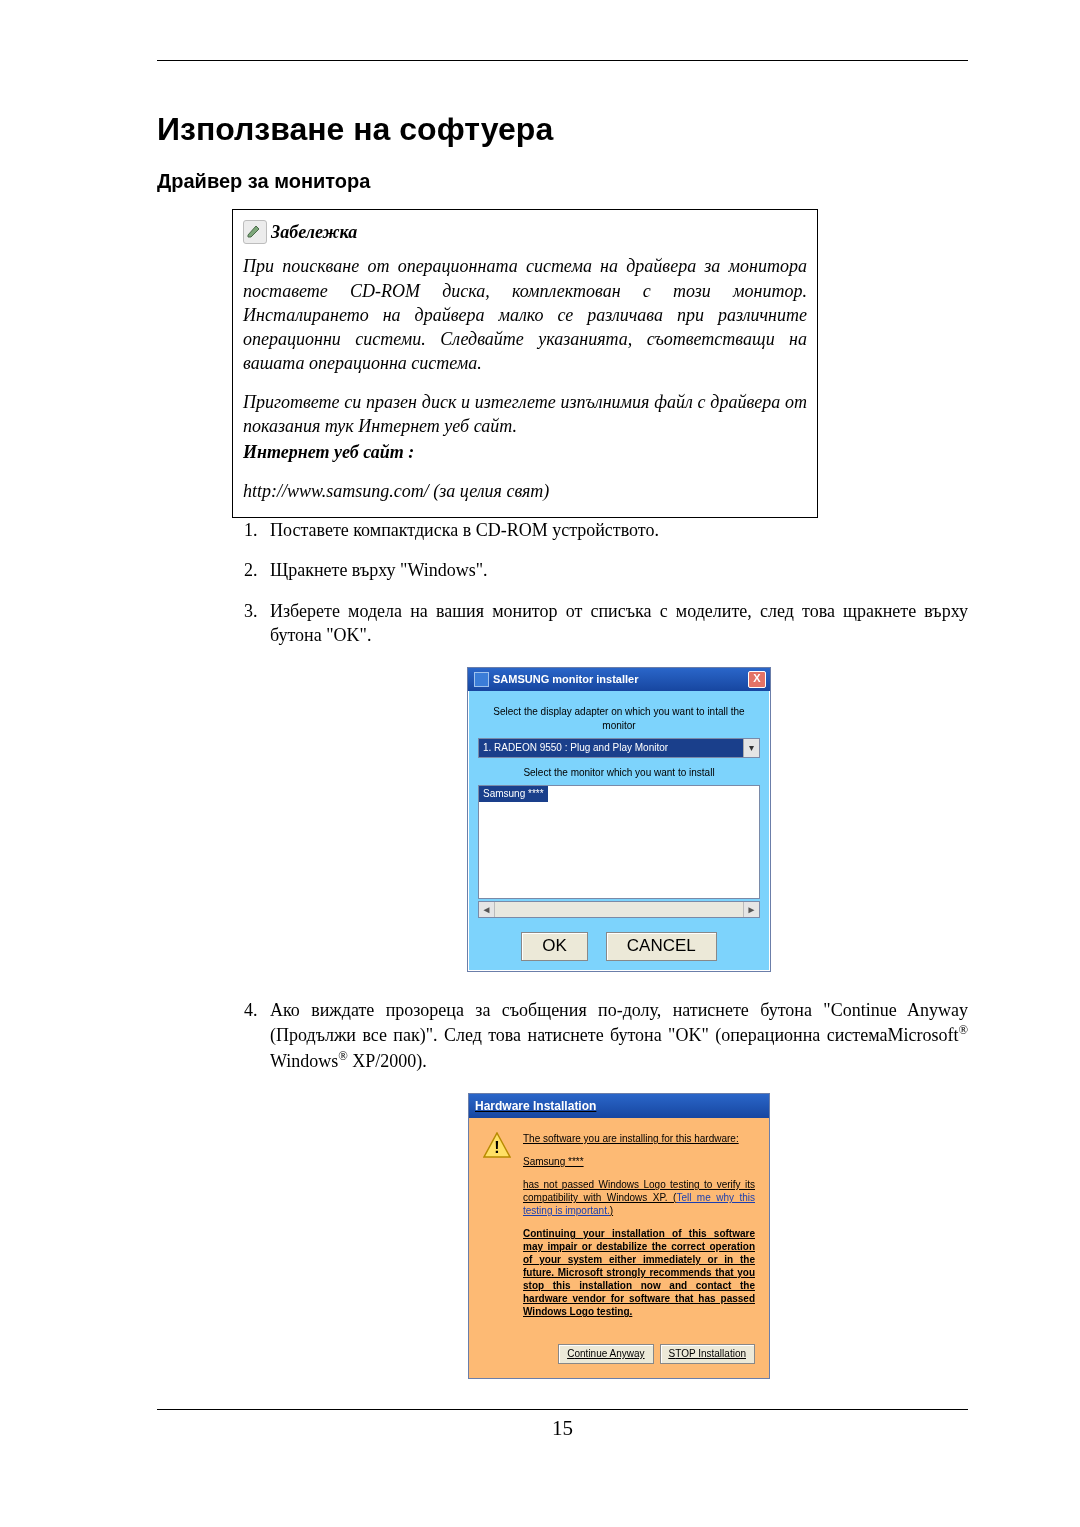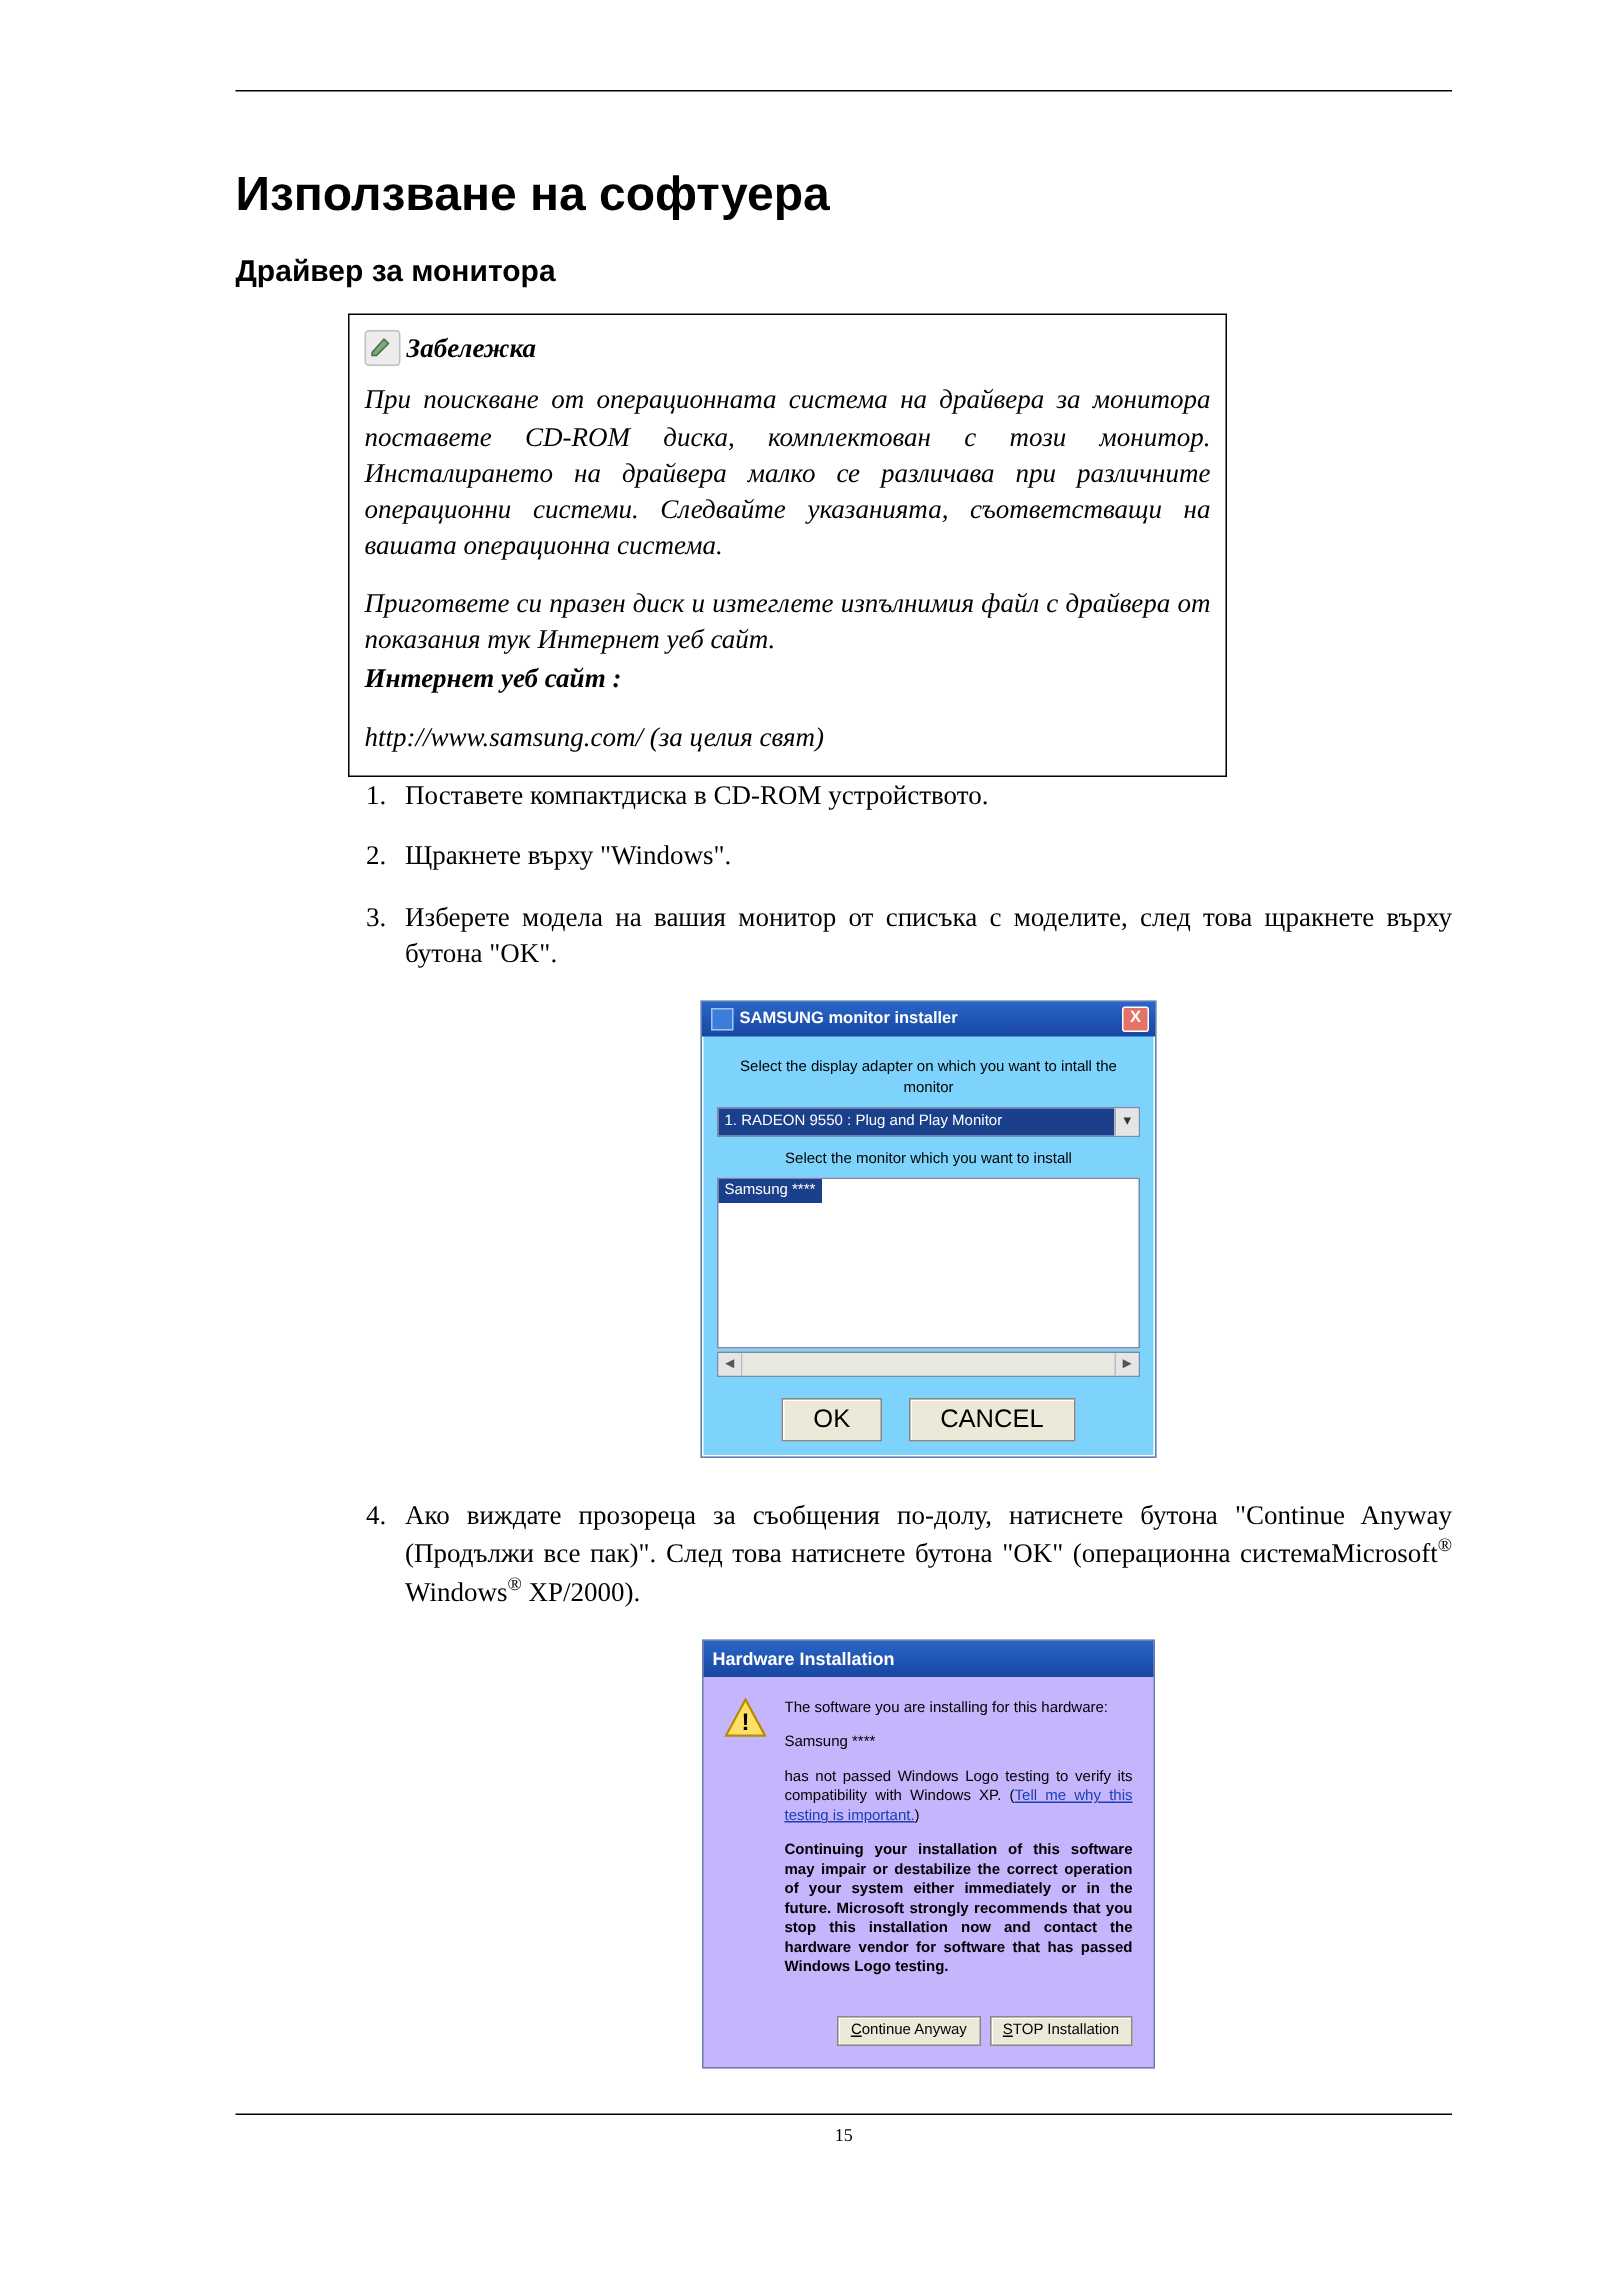--- a/index.html
+++ b/index.html
@@ -206,21 +206,22 @@
     font-size: 17px;
     cursor: pointer;
     box-shadow: 1px 1px 0 #fff inset;
   }
   
   .hw-dialog {
     border: 1px solid #6b7ea9;
     width: 300px;
     font-family: Tahoma, Arial, sans-serif;
     font-size: 10px;
-    background: #c4b5fd;
+    background: #fdba74;
+    text-decoration: underline;
   }
   .hw-title {
     background: linear-gradient(#2a66c9, #1746a0);
     color: #fff;
     padding: 4px 6px;
     font-size: 12px;
     font-weight: bold;
   }
   .hw-body {
     padding: 14px 14px 12px 14px;
@@ -254,21 +255,21 @@
     cursor: pointer;
     box-shadow: 1px 1px 0 #fff inset;
   }
   .hw-btn .u { text-decoration: underline; }
   .bottom-rule {
     border-top: 1.5px solid #000;
     margin-top: 30px;
   }
   .page-num {
     text-align: center;
-    font-size: 12px;
+    font-size: 21px;
     margin-top: 6px;
     font-family: Liberation Serif, serif;
   }
   sup.reg { font-size: 0.7em; vertical-align: super; }
 </style>
 </head>
 <body>
 
 <div class="page">
   <div class="top-rule"></div>

